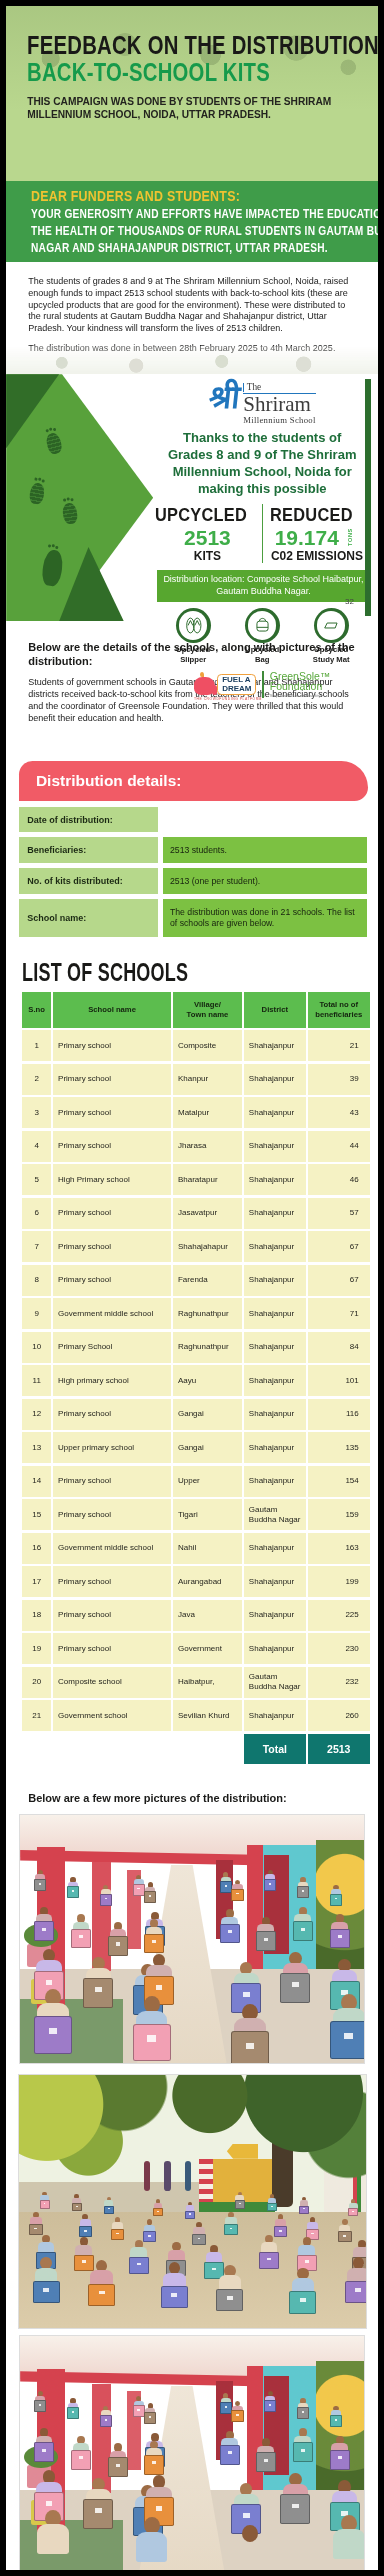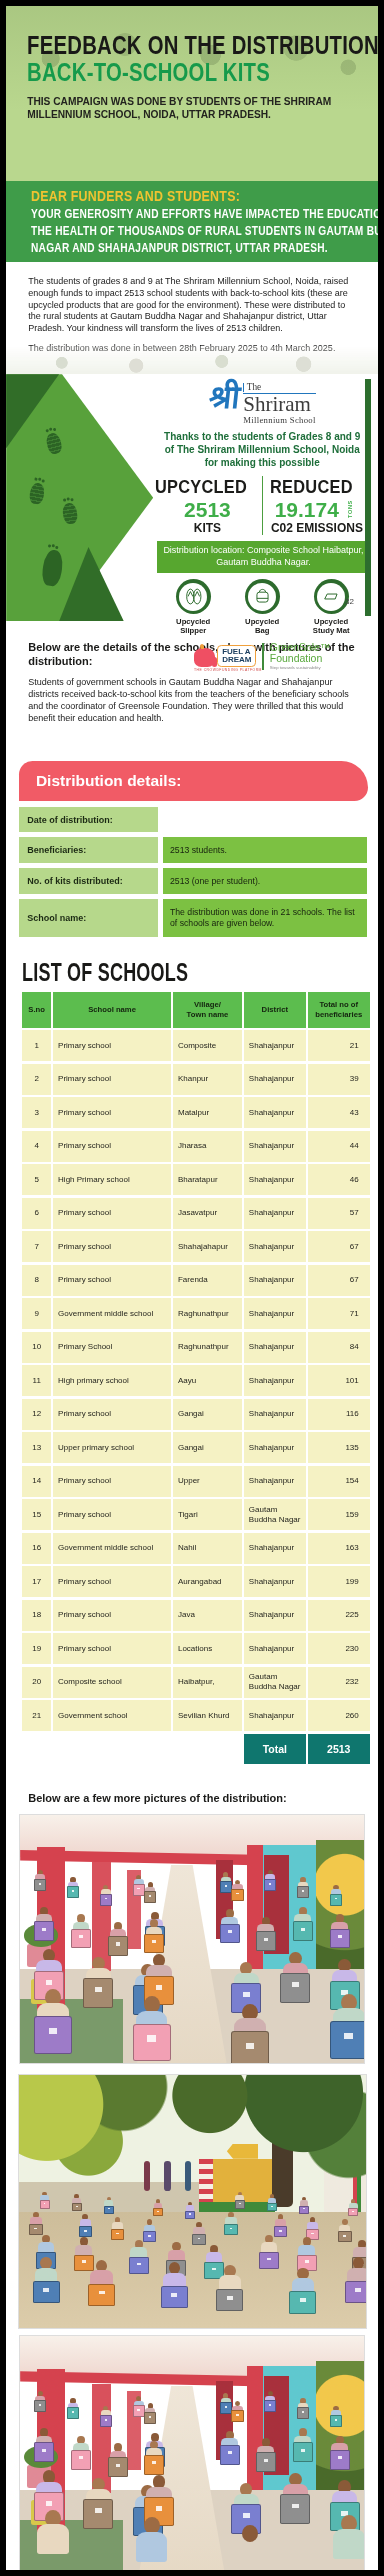--- a/index.html
+++ b/index.html
@@ -51,21 +51,21 @@
     box-shadow:3.7px -0.6px 0 #2c6424,7.4px 0.6px 0 #2c6424;}
   .fp.s{background:repeating-linear-gradient(180deg,#2c6424 0 2.5px,#3d7d30 2.5px 3.7px);}
   .card-right{position:absolute;left:147px;top:0;width:218px;height:247px;}
   .rstrip{position:absolute;right:0;top:5px;width:6.2px;height:237px;background:#2d6e2e;}
   .slogo{display:flex;justify-content:center;align-items:flex-start;gap:3.7px;padding-top:8.7px;}
   .dev{font-family:"DejaVu Sans",sans-serif;color:#2176bd;font-size:32px;font-weight:700;line-height:.9;transform:skewX(-6deg);}
   .slogo-tx{font-family:"Liberation Serif",serif;color:#3c3c3c;}
   .slogo-the{font-size:9.3px;border-left:1.2px solid #2176bd;padding-left:2.5px;line-height:1;}
   .slogo-name{font-size:21px;line-height:1;border-top:1.2px solid #2176bd;margin-top:1.2px;}
   .slogo-sub{font-size:8.7px;letter-spacing:0.3px;}
-  .thanks{margin:5px 8.7px 0;text-align:center;font-size:10px;font-weight:700;color:#1e6e3a;line-height:1.3;}
+  .thanks{margin:5px 8.7px 0;text-align:center;font-size:13px;font-weight:700;color:#1e6e3a;line-height:1.3;}
   .stats{display:flex;margin-top:6.2px;}
   .stat{flex:1;text-align:center;}
   .stat+.stat{border-left:1.9px solid #4c9e3f;}
   .stat .lab{font-size:18.6px;font-weight:700;color:#1b1b19;}
   .stat .lab .cond{transform:scaleX(.88);}
   .stat .val{font-size:21px;font-weight:700;color:#3fae49;margin-top:1.2px;line-height:1;}
   .stat .unit{font-size:12px;font-weight:700;color:#1b1b19;margin-top:1.2px;}
   .valwrap{display:flex;align-items:center;justify-content:center;gap:2.5px;}
   .tons{display:inline-block;transform:rotate(-90deg);font-size:5.6px;font-weight:700;color:#3fae49;letter-spacing:0.6px;}
   .locband{margin:6.2px 1.2px 0 3.7px;background:#57a72f;color:#fff;font-size:9px;text-align:center;
@@ -417,21 +417,21 @@
         <div class="td">Aurangabad</div>
         <div class="td">Shahajanpur</div>
         <div class="td r">199</div>
         <div class="td c">18</div>
         <div class="td">Primary school</div>
         <div class="td">Java</div>
         <div class="td">Shahajanpur</div>
         <div class="td r">225</div>
         <div class="td c">19</div>
         <div class="td">Primary school</div>
-        <div class="td">Locations</div>
+        <div class="td">Government</div>
         <div class="td">Shahajanpur</div>
         <div class="td r">230</div>
         <div class="td c">20</div>
         <div class="td">Composite school</div>
         <div class="td">Haibatpur,</div>
         <div class="td">Gautam Buddha Nagar</div>
         <div class="td r">232</div>
         <div class="td c">21</div>
         <div class="td">Government school</div>
         <div class="td">Sevilian Khurd</div>

